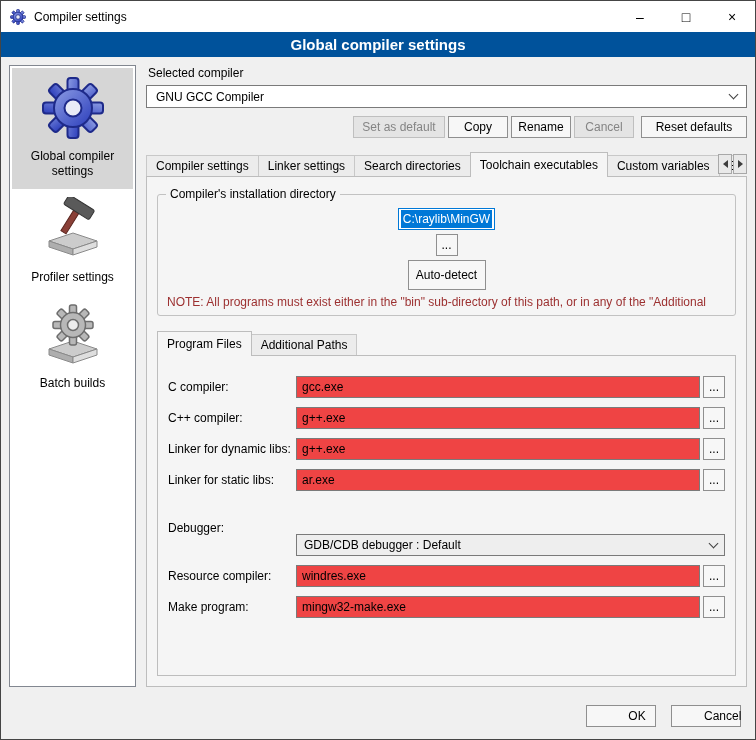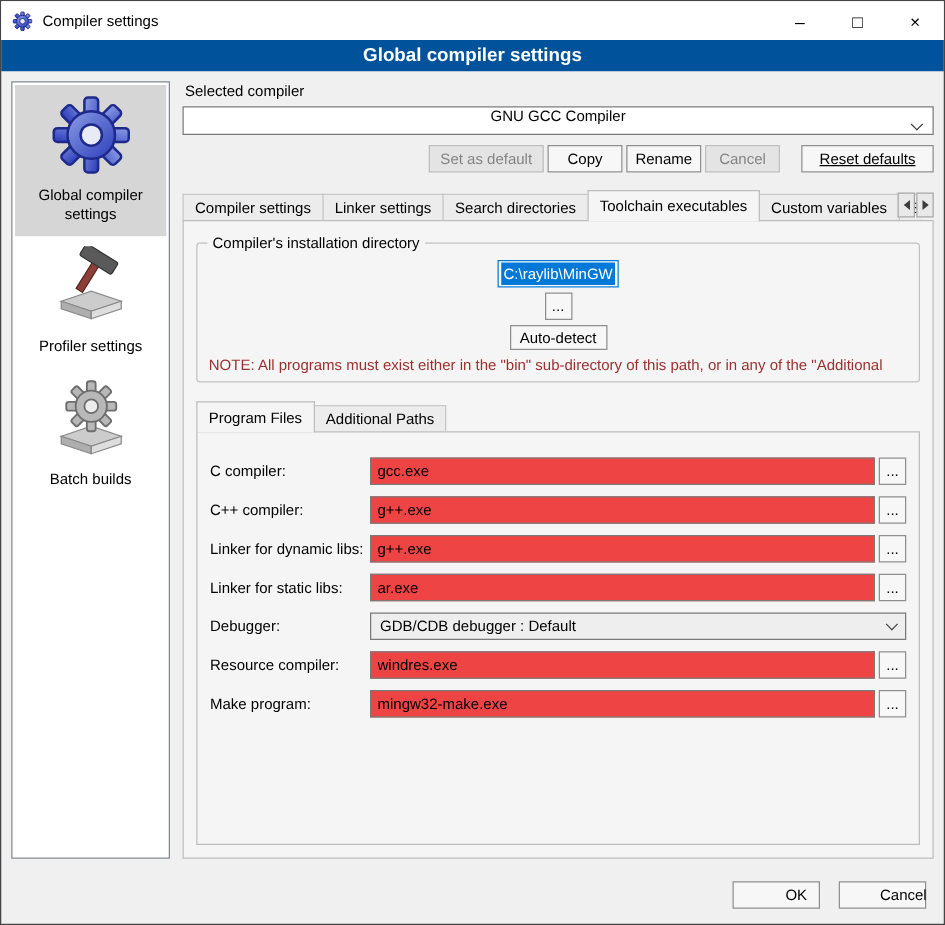--- a/index.html
+++ b/index.html
@@ -27,31 +27,31 @@
   .side-item { display:flex; flex-direction:column; align-items:center; padding:8px 3px 10px 3px; cursor:pointer; }
   .side-item.selected { background:#d6d6d6; }
   .side-item svg { width:64px; height:64px; }
   .side-label { font-size:12px; color:#000; text-align:center; margin-top:9px; line-height:1.25; }
 
   
   .main { flex:1 1 auto; display:flex; flex-direction:column; min-width:0; }
   .section-label { font-size:12px; margin:1px 0 5px 2px; }
 
   .combo { height:23px; border:1px solid #7a7a7a; background:#ffffff; display:flex; align-items:center;
-           padding:0 9px; font-size:12px; cursor:pointer;flex-direction:column; }
+           padding:0 9px; font-size:12px; cursor:pointer; }
   .chev { width:7px; height:7px; border-right:1.5px solid #404040; border-bottom:1.5px solid #404040;
           transform:rotate(45deg); margin-left:auto; margin-top:-4px; flex:0 0 auto; }
 
   .btn { font-size:12px; height:22px; background:#f7f7f7; border:1px solid #8f8f8f; color:#000; cursor:pointer; }
   .btn:disabled { background:#e4e4e4; border-color:#bfbfbf; color:#848484; cursor:default; }
   .btn-row { display:flex; margin-top:8px; gap:3px; }
   .btn-row .spacer { flex:1 1 auto; }
   .b-setdefault { width:92px; }
   .b-copy,.b-rename,.b-delete { width:60px; }
-  .b-reset { width:106px; margin-left:14px;text-decoration:underline; }
+  .b-reset { width:106px; margin-left:4px; }
 
   
   .tabstrip { display:flex; align-items:flex-end; margin-top:13px; position:relative; padding-right:30px; height:25px; }
   .tab { height:21px; padding:0 9px; font-size:12px; background:#ececec; border:1px solid #c8c8c8; border-bottom:none;
          display:flex; align-items:center; margin-right:-1px; cursor:pointer; white-space:nowrap; }
   .tab.active { background:#f5f5f5; height:25px; border-color:#bdbdbd; z-index:2; margin-bottom:-1px; padding-bottom:1px; }
   .tab.clipped { width:38px; overflow:hidden; border-right:none; }
   .tab-scrollers { position:absolute; right:0; bottom:2px; display:flex; gap:1px; }
   .scrollbtn { width:14px; height:20px; background:#e9e9e9; border:1px solid #a8a8a8; display:flex;
                align-items:center; justify-content:center; cursor:pointer; }
@@ -63,35 +63,35 @@
 
   
   .groupbox { border:1px solid #c2c2c2; border-radius:3px; position:relative; padding:13px 9px 6px 9px; margin-top:5px; }
   .gb-title { position:absolute; top:-8px; left:8px; background:#f5f5f5; padding:0 4px; font-size:12px; }
 
   .dir-row { display:flex; gap:4px; align-items:center;flex-direction:column; }
   .dir-input { flex:1 1 auto; height:22px; border:1px solid #0078d7; background:#ffffff; display:flex;
                align-items:center; padding:0 2px; font-size:12px; overflow:hidden; cursor:text; }
   .dir-input .sel { background:#0078d7; color:#ffffff; padding:2px 2px; white-space:nowrap; }
   .mini-btn { width:22px; height:22px; font-size:12px; background:#f7f7f7; border:1px solid #8f8f8f; cursor:pointer; flex:0 0 auto; }
-  .b-autodetect { width:78px; height:20px; flex:0 0 auto; }
+  .b-autodetect { width:78px; height:30px; flex:0 0 auto; }
   .note { font-size:12px; color:#9c3030; margin-top:5px; white-space:nowrap; overflow:hidden; }
 
   
   .subtabstrip { display:flex; align-items:flex-end; margin-top:15px; height:24px; }
   .subpanel { flex:1 1 auto; background:#f5f5f5; border:1px solid #bdbdbd; padding:20px 10px; min-height:0; }
 
   .field-row { display:flex; align-items:center; margin-bottom:9px; }
   .field-label { width:128px; flex:0 0 128px; font-size:12px; }
   .field-input { flex:1 1 auto; height:22px; border:1px solid #7a7a7a; background:#ef4444; font-size:12px;
                  padding:0 5px; min-width:0; }
   .field-browse { width:22px; height:22px; font-size:12px; background:#f7f7f7; border:1px solid #8f8f8f;
                   margin-left:3px; cursor:pointer; flex:0 0 auto; }
   .field-select { flex:1 1 auto; height:22px; border:1px solid #7a7a7a; background:#eeeeee; display:flex;
-                  align-items:center; padding:0 7px; font-size:12px; cursor:pointer; }
+                  align-items:center; padding:0 7px; font-size:12px; cursor:pointer;margin-top:34px; }
 
   
   .footer { height:46px; flex:0 0 auto; display:flex; align-items:center; justify-content:flex-end;
             padding:0 14px; gap:15px; }
   .footer .btn { width:70px;padding-left:32px; }
 </style>
 </head>
 <body>
 
 <div class="window">

